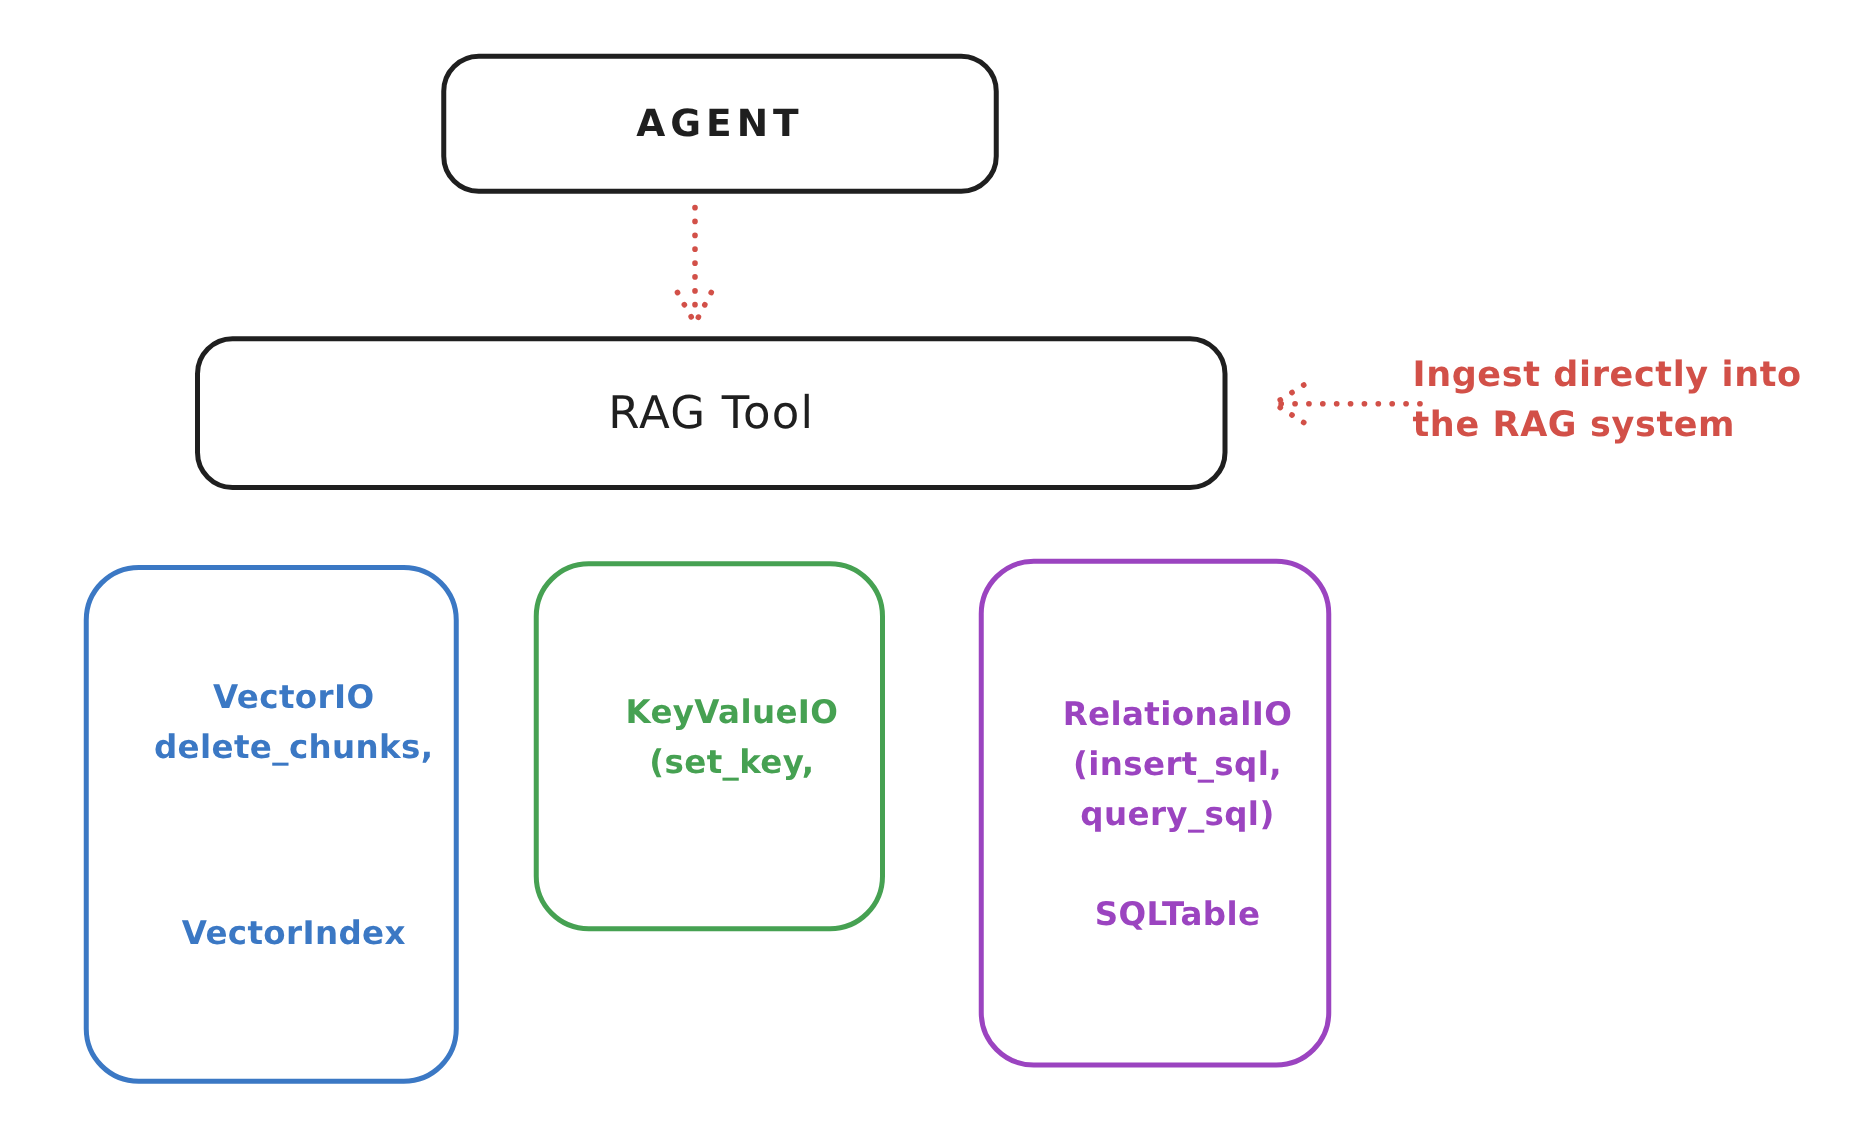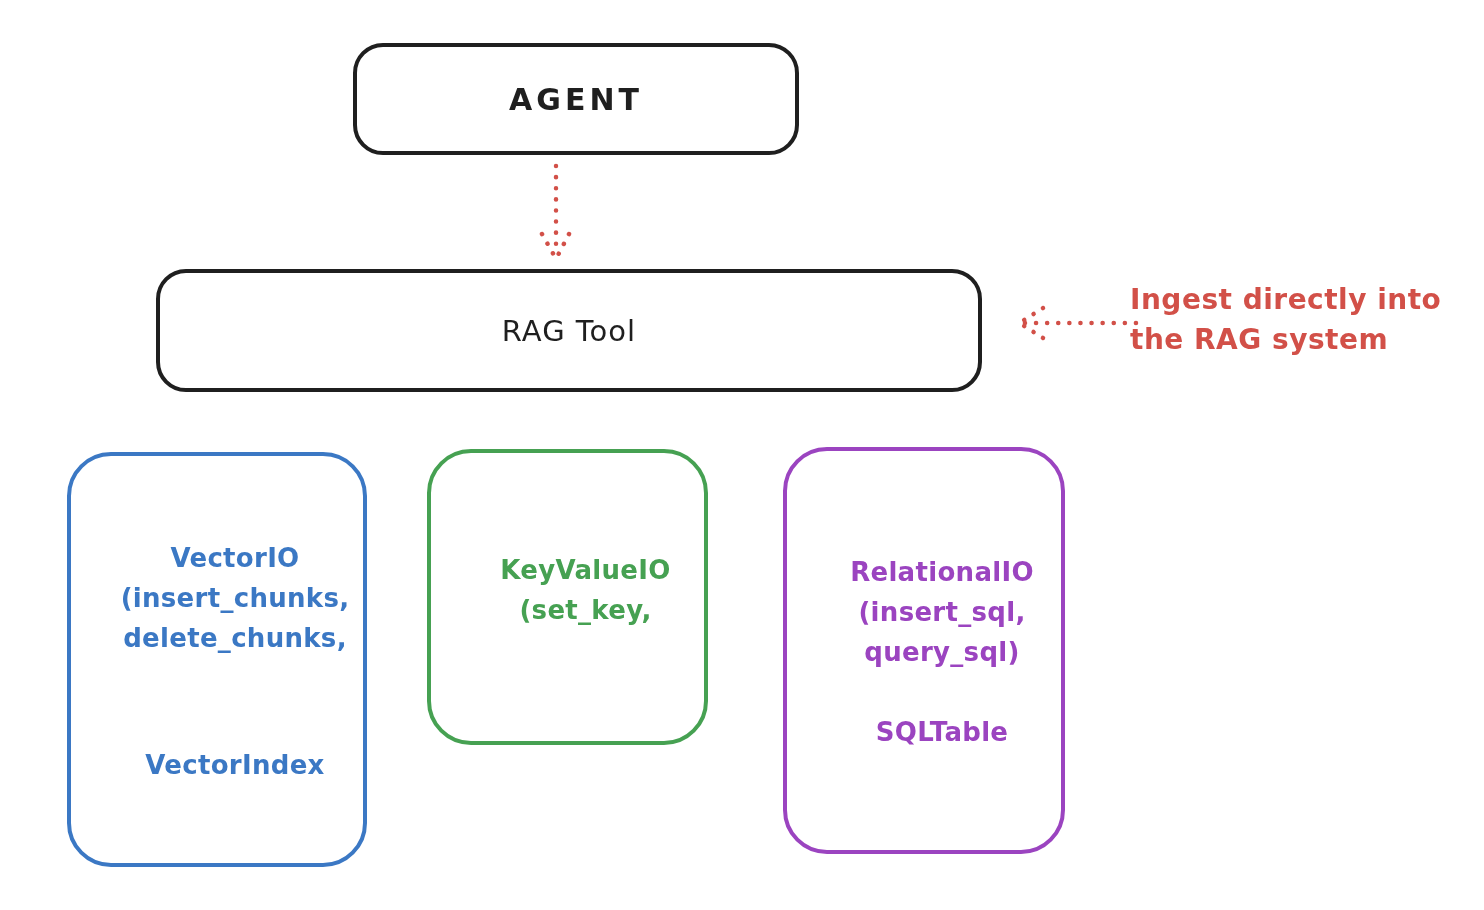--- a/index.html
+++ b/index.html
@@ -41,21 +41,21 @@
   #agent-box .label {
     font-size: 30px;
     font-weight: bold;
     letter-spacing: 4px;
   }
   #rag-box {
     left: 156px; top: 269px;
     width: 826px; height: 123px;
   }
   #rag-box .label {
-    font-size: 29px;
+    font-size: 36px;
     letter-spacing: 1px;
   }
   .arrow-svg { position: absolute; overflow: visible; }
   #arrow-down { left: 534px; top: 159px; }
   #arrow-left { left: 1010px; top: 300px; }
   .annotation {
     position: absolute;
     left: 1130px; top: 280px;
     width: 350px;
     text-align: left;
@@ -81,21 +81,21 @@
     letter-spacing: 0.3px;
     margin-left: 36px;
   }
   #backend-vector {
     left: 67px; top: 452px;
     width: 300px; height: 415px;
     border-color: var(--blue);
     color: var(--blue);
   }
   #backend-vector .title { top: 82px; }
-  #backend-vector .index { top: 289px; }
+  #backend-vector .index { top: 271px; }
   #backend-keyvalue {
     left: 427px; top: 449px;
     width: 281px; height: 296px;
     border-color: var(--green);
     color: var(--green);
   }
   #backend-keyvalue .title { top: 97px; }
   #backend-keyvalue .index { top: 255px; }
   #backend-relational {
     left: 783px; top: 447px;
@@ -140,21 +140,20 @@
   </svg>
 
   <div class="annotation">
     <div>Ingest directly into</div>
     <div>the RAG system</div>
   </div>
 
   <div class="backend" id="backend-vector">
     <div class="title">
       <div>VectorIO</div>
-      <div>(insert_chunks,</div>
       <div>delete_chunks,</div>
     </div>
     <div class="index">VectorIndex</div>
   </div>
 
   <div class="backend" id="backend-keyvalue">
     <div class="title">
       <div>KeyValueIO</div>
       <div>(set_key,</div>
     </div>

